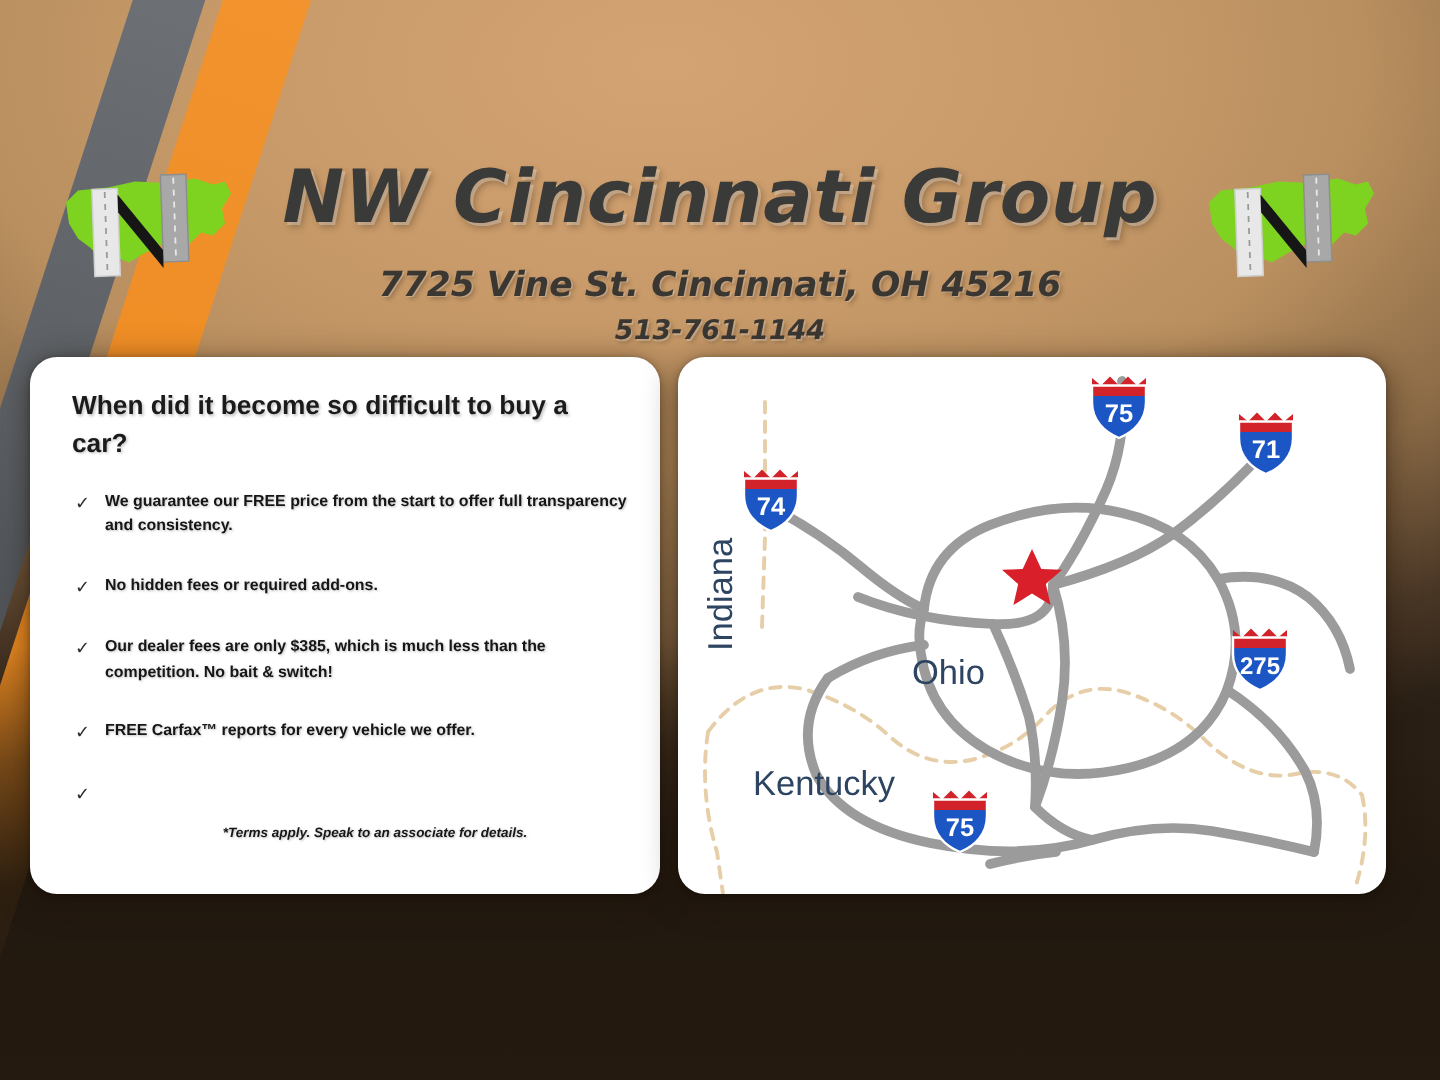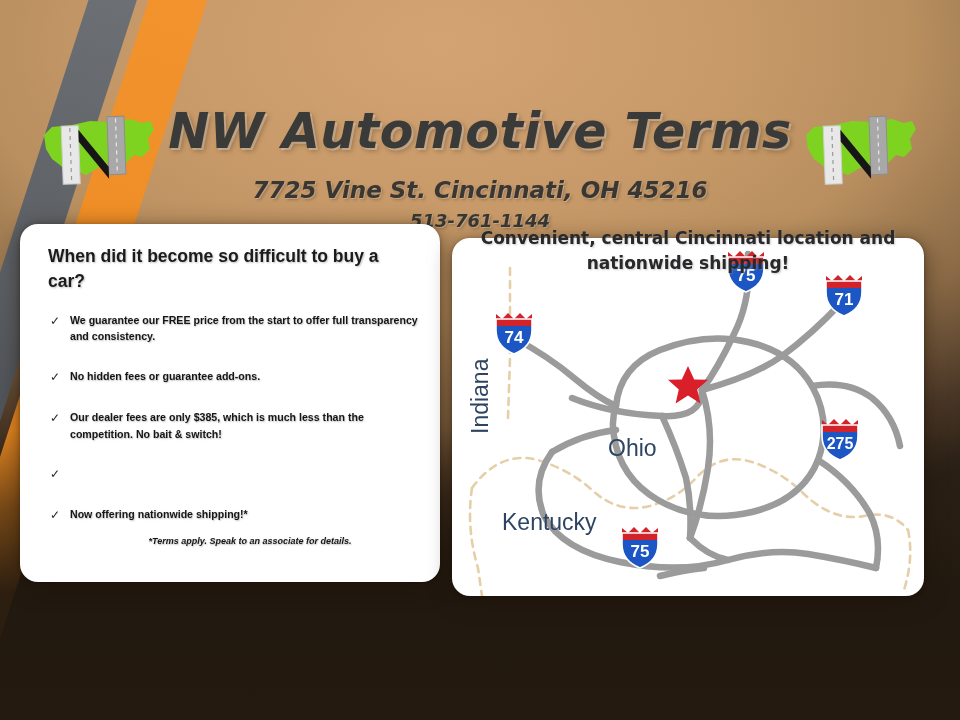--- a/index.html
+++ b/index.html
@@ -52,21 +52,21 @@
     font-family:"DejaVu Sans", sans-serif;
     font-style:italic;font-weight:bold;font-size:18px;color:#3a3733;
     margin-top:7px;
     text-shadow:1px 1px 0px rgba(255,255,255,0.28), 2px 2px 3px rgba(60,40,20,0.3);
   }
   
   .card{
     position:absolute;background:#ffffff;border-radius:18px;
     box-shadow:0 4px 22px rgba(30,18,8,0.55), 0 1px 4px rgba(0,0,0,0.3);
   }
-  #left-card{left:20px;top:224px;width:420px;height:358px;}
+  #left-card{left:20px;top:238px;width:420px;height:358px;}
   #right-card{left:452px;top:238px;width:472px;height:358px;}
   
   .q-title{
     position:absolute;left:28px;top:20px;width:370px;
     font-size:17.5px;font-weight:bold;color:#1b1b1b;line-height:1.42;
     text-shadow:1px 1px 2px rgba(120,120,120,0.45);
   }
   .blist{position:absolute;left:30px;top:88px;width:378px;}
   .bitem{display:flex;align-items:flex-start;margin-bottom:23px;}
   .chk{
@@ -133,55 +133,54 @@
         <rect x="24" y="20" width="17" height="58" fill="#e8e8e8" stroke="#cfcfcf" stroke-width="1"></rect>
         <line x1="32.5" y1="22" x2="32.5" y2="76" stroke="#9a9a9a" stroke-width="1.2" stroke-dasharray="4 4"></line>
         <rect x="70" y="12" width="17" height="58" fill="#a8a8a8" stroke="#8e8e8e" stroke-width="1"></rect>
         <line x1="78.5" y1="14" x2="78.5" y2="68" stroke="#e9e9e9" stroke-width="1.2" stroke-dasharray="4 4"></line>
         <polygon points="41,24 70,62 70,74 41,36" fill="#161616"></polygon>
       </g>
     </svg>
   </div>
 
   <div class="header">
-    <div class="brand">NW Automotive Terms</div>
+    <div class="brand">NW Cincinnati Group</div>
     <div class="addr">7725 Vine St. Cincinnati, OH 45216</div>
     <div class="phone">513-761-1144</div>
   </div>
 
   <div class="card" id="left-card">
     <div class="q-title">When did it become so difficult to buy a car?</div>
 
     <div class="blist">
       <div class="bitem">
         <span class="chk">✓</span>
         <span class="btxt">We guarantee our FREE price from the start to offer full transparency and consistency.</span>
       </div>
       <div class="bitem">
         <span class="chk">✓</span>
-        <span class="btxt">No hidden fees or guarantee add-ons.</span>
+        <span class="btxt">No hidden fees or required add-ons.</span>
       </div>
       <div class="bitem">
         <span class="chk">✓</span>
         <span class="btxt">Our dealer fees are only $385, which is much less than the competition. No bait &amp; switch!</span>
       </div>
       <div class="bitem">
         <span class="chk">✓</span>
-      </div>
-      <div class="bitem">
-        <span class="chk">✓</span>
-        <span class="btxt">Now offering nationwide shipping!*</span>
+        <span class="btxt">FREE Carfax™ reports for every vehicle we offer.</span>
+      </div>
+      <div class="bitem">
+        <span class="chk">✓</span>
       </div>
     </div>
 
     <div class="terms">*Terms apply. Speak to an associate for details.</div>
   </div>
 
   <div class="card" id="right-card">
-    <div class="map-head">Convenient, central Cincinnati location and nationwide shipping!</div>
 
     <svg id="map-svg" viewBox="0 0 472 358" xmlns="http://www.w3.org/2000/svg">
       <defs>
         <g id="shield">
           <path d="M0,-17 L18,-17 L18,-6 C18,6 10,14 0,18 C-10,14 -18,6 -18,-6 L-18,-17 Z" fill="#1b56c4"></path>
           <path d="M-18,-17 L-18,-22 L-12,-17 L-6,-23 L0,-17 L6,-23 L12,-17 L18,-22 L18,-10
                    L-18,-10 Z" fill="#d3232a"></path>
           <path d="M0,-17 L18,-17 L18,-6 C18,6 10,14 0,18 C-10,14 -18,6 -18,-6 L-18,-17 Z" fill="none" stroke="#ffffff" stroke-width="1.6"></path>
         </g>
       </defs>

